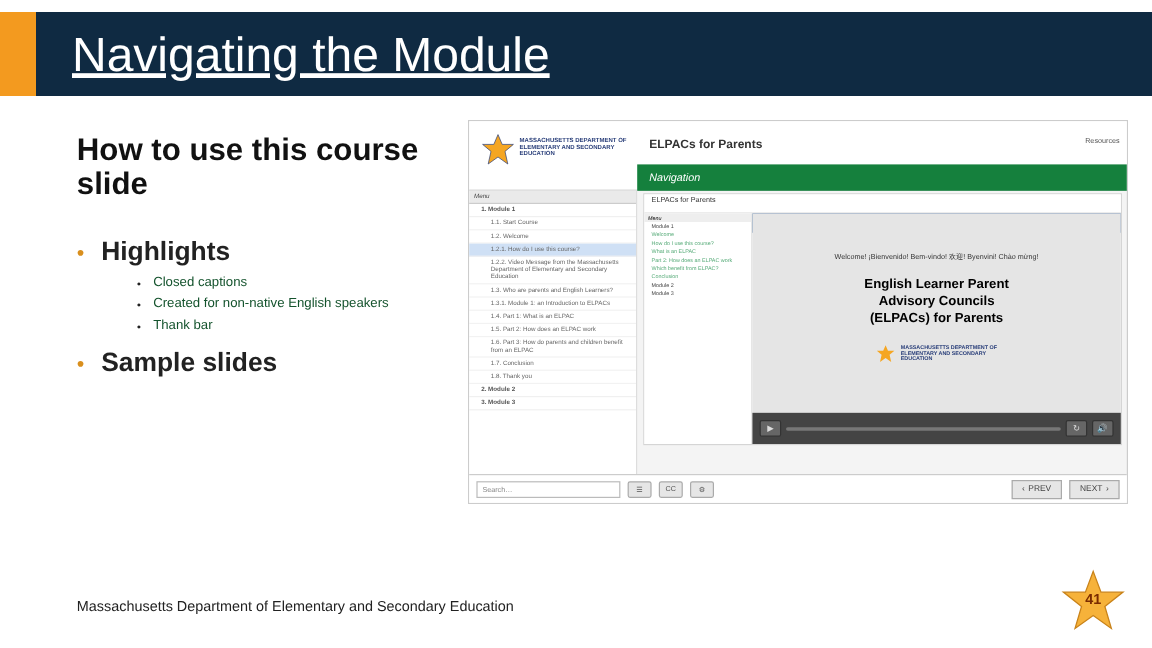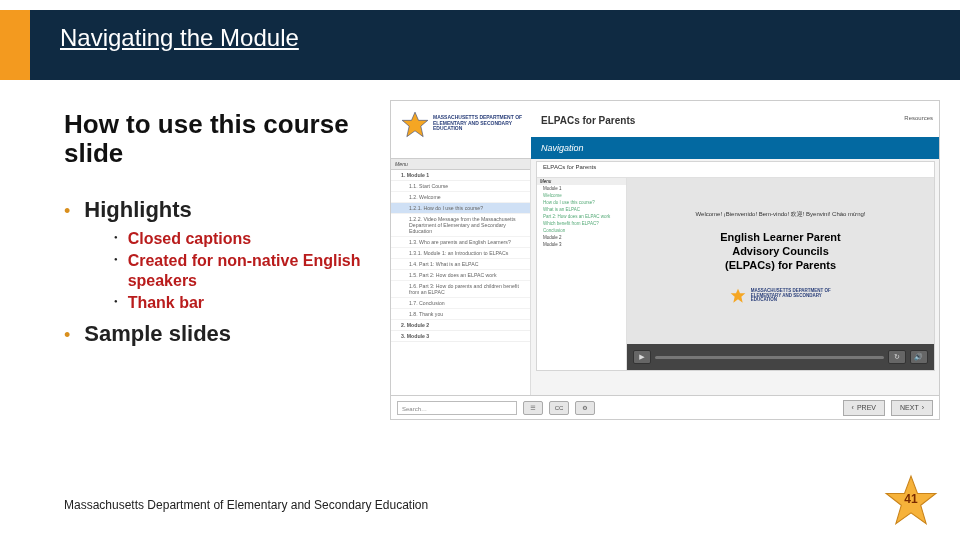--- a/index.html
+++ b/index.html
@@ -2,42 +2,42 @@
 <html><head>
 <meta charset="utf-8">
 <style>
   * { box-sizing: border-box; margin: 0; padding: 0; }
   html, body { width: 960px; height: 540px; font-family: "Segoe UI", Arial, sans-serif; background: #fff; }
   .slide { position: relative; width: 960px; height: 540px; overflow: hidden; }
 
   
   .titlebar { position: absolute; left: 0; top: 10px; right: 0; height: 70px; background: #0f2a42; }
   .orange-accent { position: absolute; left: 0; top: 0; width: 30px; height: 70px; background: #f39a1f; }
-  .titlebar h1 { position: absolute; left: 60px; top: 14px; color: #fff; font-size: 24px; font-weight: 400; text-decoration: underline; }
+  .titlebar h1 { position: absolute; left: 60px; top: 14px; color: #fff; font-size: 40px; font-weight: 400; text-decoration: underline; }
 
   
   .left { position: absolute; left: 64px; top: 110px; width: 310px; }
   .subtitle { font-size: 26px; font-weight: 700; line-height: 1.1; color: #111; margin-bottom: 30px; }
   .bullet-main { display: flex; align-items: baseline; margin-bottom: 6px; }
   .bullet-main .dot { color: #d98f1d; font-size: 18px; margin-right: 14px; }
   .bullet-main .txt { font-size: 22px; color: #222; font-weight: bold; }
   .sublist { margin-left: 50px; margin-bottom: 8px; }
   .subitem { display: flex; gap: 10px; margin-bottom: 2px; }
   .subitem .dot { font-size: 6px; line-height: 16px; color: #222; }
-  .subitem .txt { font-size: 16px; font-weight: 700; color: #b91c1c; line-height: 1.25; }
+  .subitem .txt { font-size: 11px; font-weight: 400; color: #14532d; line-height: 1.25; }
 
   
   .mock { position: absolute; left: 390px; top: 100px; width: 550px; height: 320px; border: 1px solid #ccc; background: #f4f4f4; }
   .mock-top { position: absolute; left: 0; top: 0; right: 0; height: 58px; background: #fff; border-bottom: 1px solid #ccc; }
   .mock-logo { position: absolute; left: 10px; top: 10px; }
   .mock-logo .star { width: 28px; height: 28px; }
   .mock-logotxt { position: absolute; left: 42px; top: 14px; font-size: 5px; line-height: 1.1; color: #2a3f7a; font-weight: 700; }
   .mock-titletxt { position: absolute; left: 150px; top: 14px; font-size: 10px; font-weight: 700; color: #333; }
   .mock-resources { position: absolute; right: 6px; top: 14px; font-size: 6px; color: #555; }
-  .mock-navbar { position: absolute; left: 140px; top: 36px; right: 0; height: 22px; background: #0369a1; color: #fff; font-size: 9px; font-style: italic; line-height: 22px; padding-left: 10px; }
+  .mock-navbar { position: absolute; left: 140px; top: 36px; right: 0; height: 22px; background: #15803d; color: #fff; font-size: 9px; font-style: italic; line-height: 22px; padding-left: 10px; }
 
   
   .mock-menu { position: absolute; left: 0; top: 58px; width: 140px; bottom: 24px; background: #fff; border-right: 1px solid #ddd; font-size: 5.2px; color: #555; }
   .menu-header { background: #eaeaea; border-bottom: 1px solid #ccc; padding: 2px 4px; font-style: italic; color: #444; }
   .menu-item { padding: 2px 4px 2px 10px; border-bottom: 1px solid #f0f0f0; }
   .menu-sub { padding: 2px 4px 2px 18px; border-bottom: 1px solid #f2f2f2; color: #666; }
   .menu-sub.active { background: #cfe0f5; }
 
   
   .inner { position: absolute; left: 145px; top: 60px; right: 4px; height: 210px; background: #fff; border: 1px solid #d5d5d5; }

